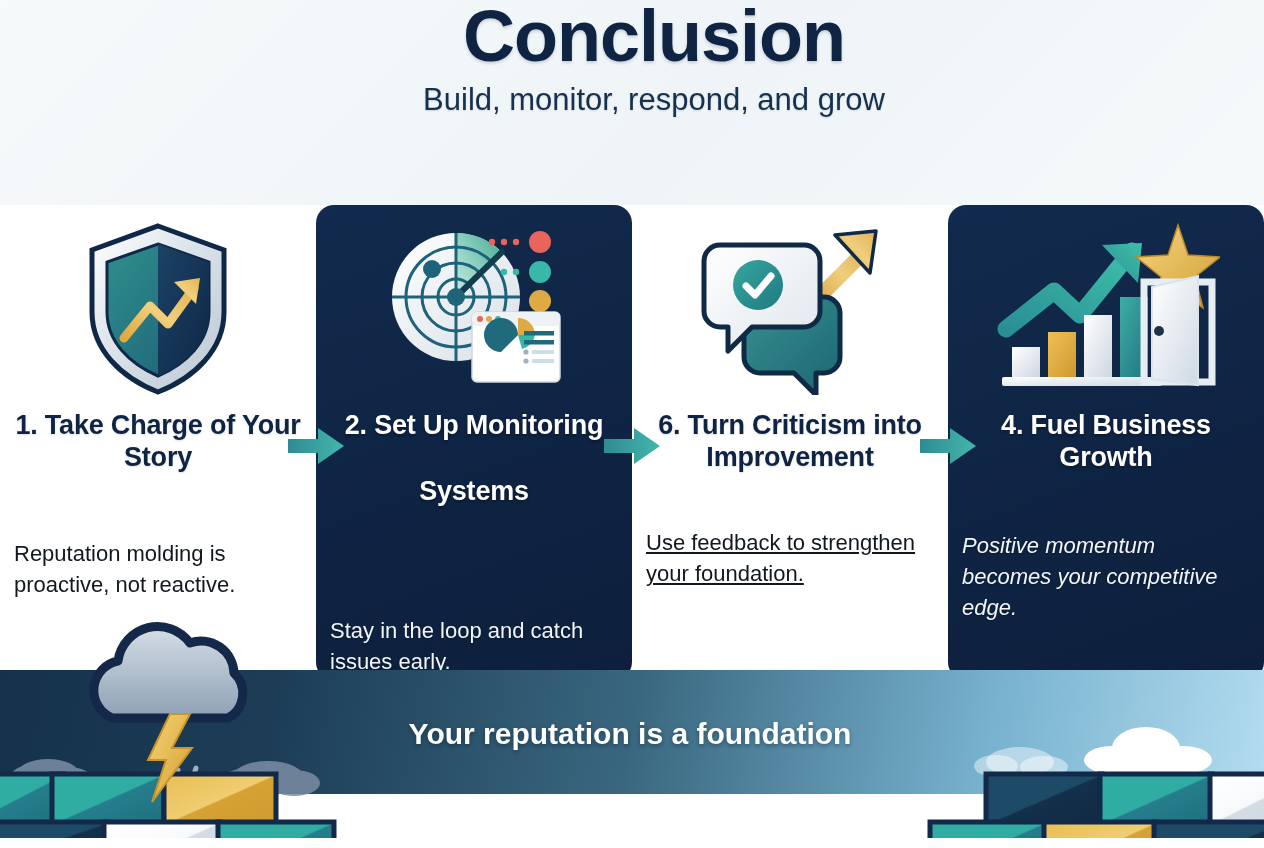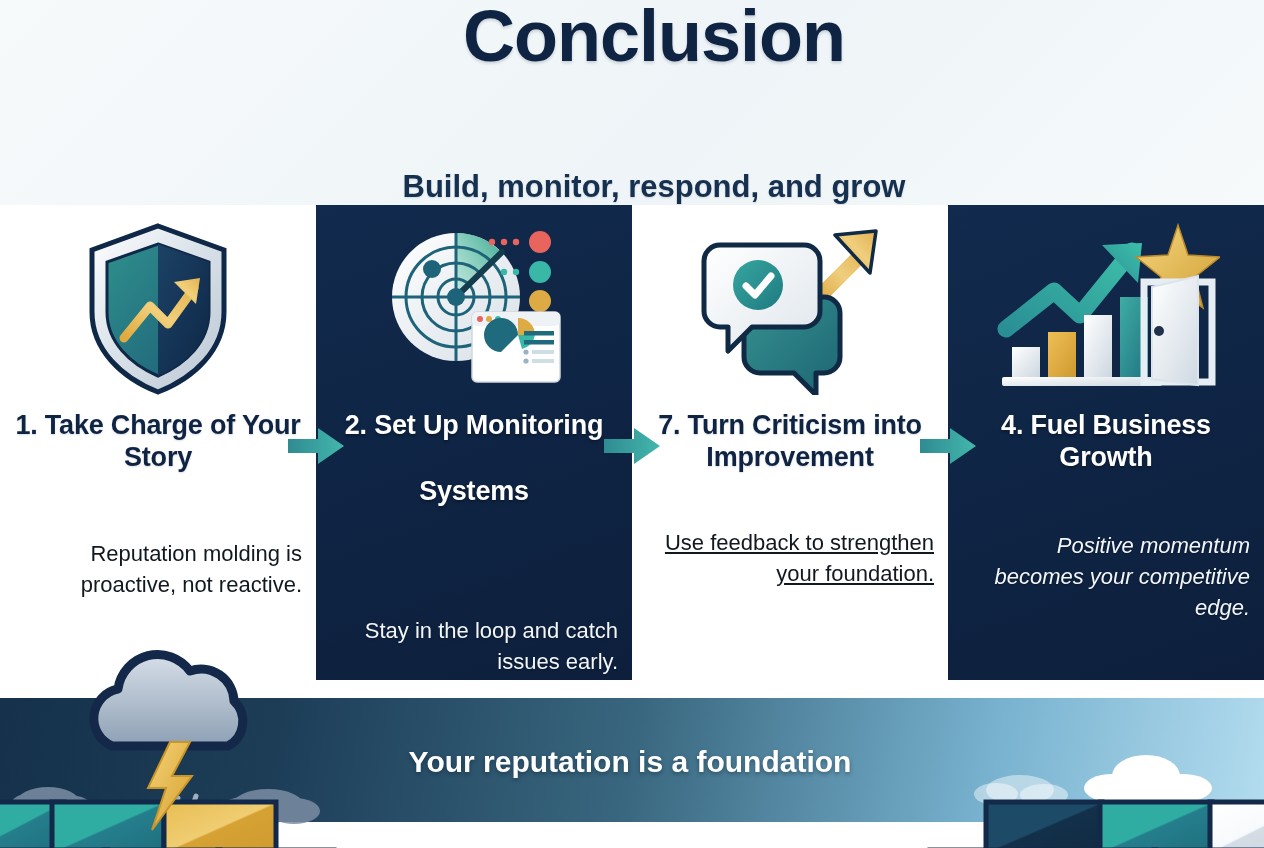--- a/index.html
+++ b/index.html
@@ -9,70 +9,70 @@
     background:#ffffff;
     overflow:hidden;
     position:relative;
   }
   #stage { position:relative; width:1264px; height:848px; overflow:hidden; }
 
   
   .header {
     position:absolute; left:0; top:0; width:1264px; height:205px;
     background:linear-gradient(135deg,#f7fafb 0%,#eef4f7 55%,#f6fafb 100%);
-    display:flex; flex-direction:column; align-items:center; justify-content:space-between;padding-left:44px;
+    display:flex; flex-direction:column; align-items:center; justify-content:flex-start;padding-left:44px;
   }
   .title {
     font-size:72px; font-weight:bold; color:#0f2443; letter-spacing:-1px;
     line-height:1.02; text-shadow:0 2px 3px rgba(20,40,70,.18);
   }
   .subtitle {
-    margin-top:9px; font-size:31px; color:#16304f; font-weight:700;
+    margin-top:9px; font-size:31px; color:#16304f; font-weight:400;
     text-shadow:0 1px 2px rgba(20,40,70,.14);
   }
 
   
   .strip {
     position:absolute; left:0; top:205px; width:1264px; height:475px;
     display:flex;
   }
   .col { position:relative; width:352px; height:475px; padding:0 4px; }
   .col.light { background:#ffffff; }
-  .col.dark  { background:linear-gradient(160deg,#112a4d 0%,#0d1f3c 100%); }
+  .col.dark  { background:linear-gradient(160deg,#112a4d 0%,#0d1f3c 100%);border-radius:18px; }
 
   .icon-wrap {
     position:absolute; left:0; top:14px; width:100%; height:180px;
     display:flex; align-items:center; justify-content:center;
   }
   .card-title {
     position:absolute; left:14px; right:14px; top:205px;
     text-align:center; font-size:27px; font-weight:bold; line-height:1.18;
     letter-spacing:-.2px;
   }
   .col.light .card-title { color:#0f2443; text-shadow:0 1px 2px rgba(20,40,70,.16); }
   .col.dark  .card-title { color:#ffffff; text-shadow:0 2px 3px rgba(0,0,0,.35); }
   .card-title .extra { display:block; margin-top:34px; }
 
   .card-body {
     position:absolute; left:14px; right:14px;
-    text-align:right; font-size:22px; line-height:1.42; font-weight:400;
+    text-align:left; font-size:22px; line-height:1.42; font-weight:400;
   }
   .col.light .card-body { color:#11181f; }
   .col.dark  .card-body { color:#f2f6f9; text-shadow:0 1px 2px rgba(0,0,0,.3); }
 
   
   .arrow {
     position:absolute; top:426px; width:56px; height:40px; z-index:7;
     pointer-events:none;
   }
   .arrow svg { display:block; }
 
   
   .footer {
-    position:absolute; left:0; top:698px; width:1264px; height:124px;
+    position:absolute; left:0; top:670px; width:1264px; height:124px;
     background:linear-gradient(100deg,#15314b 0%,#1d3d57 22%,#39677f 50%,#78b2cf 78%,#b3dcef 100%);
     overflow:visible;
   }
   .quote {
     position:absolute; left:330px; width:600px; top:44px;
     text-align:center; color:#ffffff; font-weight:bold;
     font-size:30px; line-height:1.34; text-shadow:0 2px 4px rgba(0,20,40,.4);
     z-index:6;
   }
   .footer-art { position:absolute; left:0; top:0; width:1264px; height:168px; overflow:visible;}
@@ -202,21 +202,21 @@
           </defs>
           <path d="M118 81 L172 27" stroke="url(#gold-b)" stroke-width="15" stroke-linecap="round"></path>
           <path d="M141 12 L182 8 L176 50 Z" fill="url(#gold-b)" stroke="#102a46" stroke-width="3.5" stroke-linejoin="round"></path>
           <path d="M118 81 L172 27" stroke="#102a46" stroke-width="0"></path>
           <path d="M66 74 h64 a16 16 0 0 1 16 16 v44 a16 16 0 0 1 -16 16 h-8 l0 22 l-22 -22 h-34 a16 16 0 0 1 -16 -16 v-44 a16 16 0 0 1 16 -16 z" fill="url(#bub-t)" stroke="#102a46" stroke-width="5" stroke-linejoin="round"></path>
           <path d="M26 22 h84 a16 16 0 0 1 16 16 v50 a16 16 0 0 1 -16 16 h-52 l-24 24 l0 -24 h-8 a16 16 0 0 1 -16 -16 v-50 a16 16 0 0 1 16 -16 z" fill="url(#bub-w)" stroke="#102a46" stroke-width="5" stroke-linejoin="round"></path>
           <circle cx="64" cy="62" r="25" fill="url(#chk)"></circle>
           <path d="M52 63 L61 72 L77 53" fill="none" stroke="#ffffff" stroke-width="7" stroke-linecap="round" stroke-linejoin="round"></path>
         </svg>
       </div>
-      <div class="card-title">7. Turn Criticism into Improvement</div>
+      <div class="card-title">6. Turn Criticism into Improvement</div>
       <div class="card-body" style="top:322px;text-decoration:underline;">Use feedback to strengthen your foundation.</div>
     </div>
 
     <div class="col dark">
       <div class="icon-wrap">
         <svg width="228" height="180" viewBox="0 0 228 180">
           <defs>
             <linearGradient id="wbar" x1="0" y1="0" x2="1" y2="1">
               <stop offset="0" stop-color="#ffffff"></stop>
                 <stop offset="1" stop-color="#cdd7e0"></stop>

